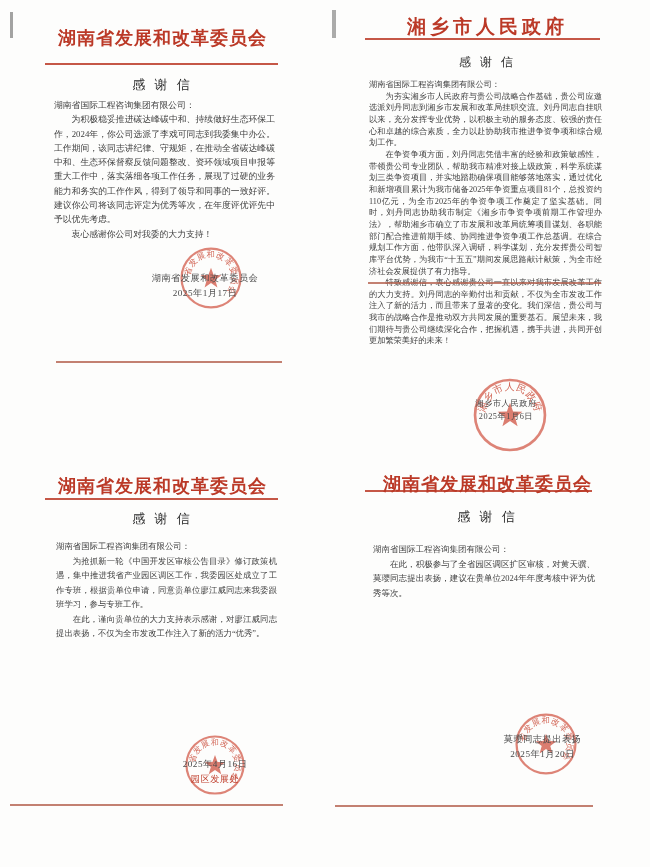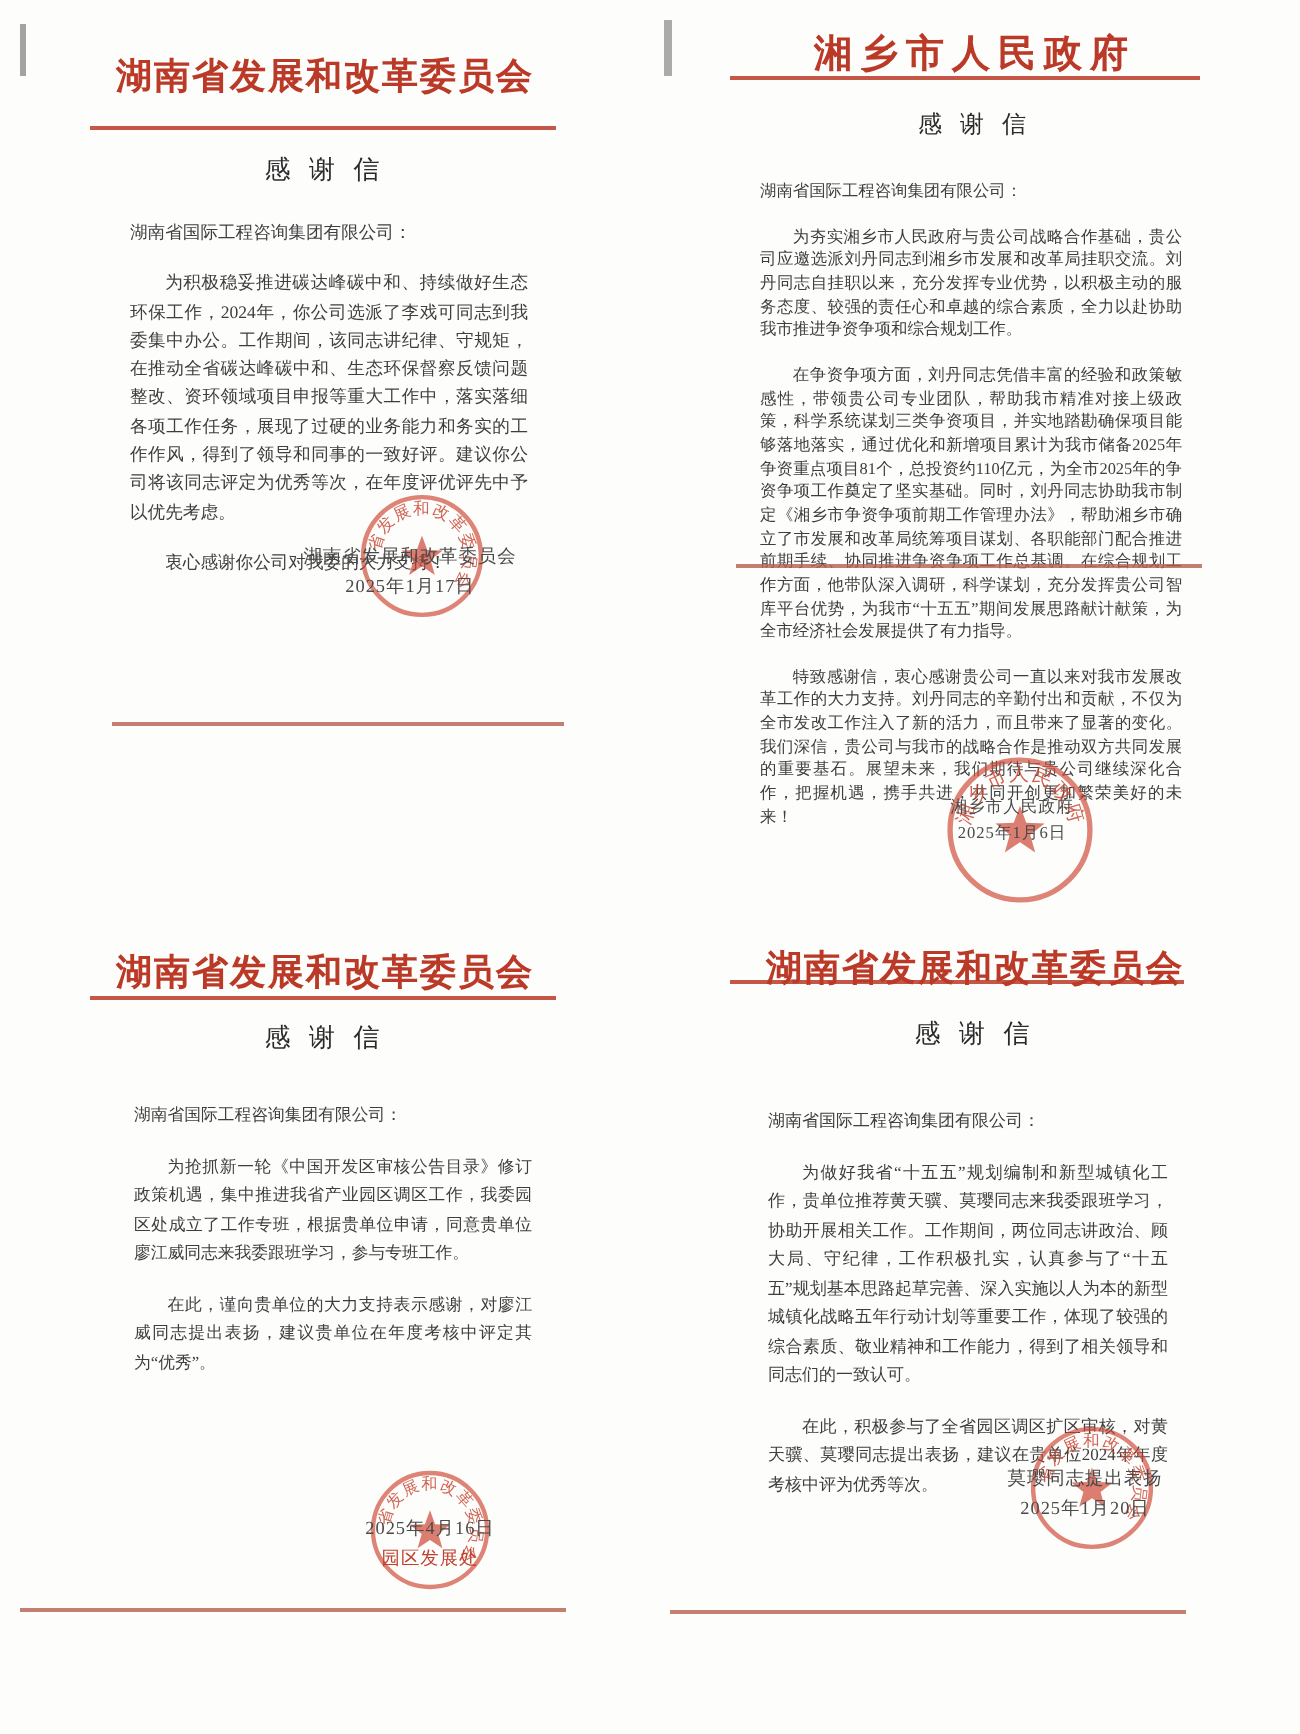--- a/index.html
+++ b/index.html
@@ -5,21 +5,21 @@
   html,body{margin:0;padding:0;background:#f4f4f2;}
   .canvas{position:relative;width:650px;height:867px;margin:0 auto;background:#0f766e;overflow:hidden;
           font-family:"Liberation Serif","DejaVu Serif",serif;}
   .letter{position:absolute;background:#fdfdfc;}
   .org{position:absolute;left:0;width:100%;margin:0;text-align:center;
        font-size:18px;font-weight:bold;color:#bb3927;letter-spacing:1px;white-space:nowrap;}
   .rule{position:absolute;height:2px;background:#bb3927;opacity:.85;}
   .ltitle{position:absolute;left:0;width:100%;margin:0;text-align:center;
           font-size:13px;font-weight:normal;color:#2a2a2a;letter-spacing:3px;}
   .bodytext{position:absolute;color:#3e3e3e;text-align:justify;}
-  .bodytext p{margin:11px;}
+  .bodytext p{margin:0;}
   .bodytext p.para{text-indent:2em;}
   .sign{position:absolute;text-align:center;color:#4a4a4a;font-size:9.2px;line-height:14.5px;letter-spacing:.5px;z-index:3;}
   .sign .red{color:#c0402e;}
   .seal{position:absolute;z-index:2;opacity:.82;}
   .sealring{fill:none;stroke:#cd4532;stroke-width:3.5;opacity:.8;}
   .sealtext{fill:#c84330;letter-spacing:1px;}
   .sealstar{fill:#cd4532;opacity:.85;}
   .redline{position:absolute;height:2px;background:#b4604d;opacity:.8;}
   .artifact{position:absolute;background:#5a5a58;}
 </style>
@@ -77,21 +77,21 @@
     </div>
   </section>
 
   <section class="letter" style="left:0;top:466px;width:325px;height:401px">
     <h1 class="org" style="top:8px">湖南省发展和改革委员会</h1>
     <div class="rule" style="top:32px;left:45px;width:233px"></div>
     <h2 class="ltitle" style="top:44px">感 谢 信</h2>
     <div class="bodytext" style="top:74px;left:56px;width:221px;font-size:8.4px;line-height:14.5px">
       <p class="salut">湖南省国际工程咨询集团有限公司：</p>
       <p class="para">为抢抓新一轮《中国开发区审核公告目录》修订政策机遇，集中推进我省产业园区调区工作，我委园区处成立了工作专班，根据贵单位申请，同意贵单位廖江威同志来我委跟班学习，参与专班工作。</p>
-      <p class="para">在此，谨向贵单位的大力支持表示感谢，对廖江威同志提出表扬，建议贵单位在年度考核中评定其为“优秀”。</p>
+      <p class="para">在此，谨向贵单位的大力支持表示感谢，对廖江威同志提出表扬，不仅为全市发改工作注入了新的活力“优秀”。</p>
     </div>
     <svg class="seal" style="left:184px;top:268px;width:62px;height:62px" viewBox="0 0 100 100">
       <defs>
           <path id="arc2" d="M50,50 m-33,0 a33,33 0 1,1 66,0 a33,33 0 1,1 -66,0" fill="none"></path>
         </defs>
       <circle class="sealring" cx="50" cy="50" r="46"></circle>
       <text class="sealtext" font-size="13"><textPath href="#arc2" startOffset="25%" text-anchor="middle">湖南省发展和改革委员会</textPath></text>
       <path class="sealstar" d="M50,34 L54.1,45.3 L66.2,45.7 L56.7,53.2 L60,64.8 L50,58 L40,64.8 L43.3,53.2 L33.8,45.7 L45.9,45.3 Z"></path>
     </svg>
     <div class="sign" style="left:150px;top:291px;width:130px">
@@ -100,21 +100,20 @@
     </div>
     <div class="redline" style="left:10px;top:338px;width:273px"></div>
   </section>
 
   <section class="letter" style="left:325px;top:466px;width:325px;height:401px">
     <h1 class="org" style="top:6px">湖南省发展和改革委员会</h1>
     <div class="rule" style="top:24px;left:40px;width:227px"></div>
     <h2 class="ltitle" style="top:42px">感 谢 信</h2>
     <div class="bodytext" style="top:76px;left:48px;width:222px;font-size:8.5px;line-height:14.5px">
       <p class="salut">湖南省国际工程咨询集团有限公司：</p>
-      <p class="para">为做好我省“十五五”规划编制和新型城镇化工作，贵单位推荐黄天骥、莫璎同志来我委跟班学习，协助开展相关工作。工作期间，两位同志讲政治、顾大局、守纪律，工作积极扎实，认真参与了“十五五”规划基本思路起草完善、深入实施以人为本的新型城镇化战略五年行动计划等重要工作，体现了较强的综合素质、敬业精神和工作能力，得到了相关领导和同志们的一致认可。</p>
       <p class="para">在此，积极参与了全省园区调区扩区审核，对黄天骥、莫璎同志提出表扬，建议在贵单位2024年年度考核中评为优秀等次。</p>
     </div>
     <svg class="seal" style="left:189px;top:246px;width:64px;height:64px" viewBox="0 0 100 100">
       <defs>
           <path id="arc3" d="M50,50 m-33,0 a33,33 0 1,1 66,0 a33,33 0 1,1 -66,0" fill="none"></path>
         </defs>
       <circle class="sealring" cx="50" cy="50" r="46"></circle>
       <text class="sealtext" font-size="13"><textPath href="#arc3" startOffset="25%" text-anchor="middle">湖南省发展和改革委员会</textPath></text>
       <path class="sealstar" d="M50,34 L54.1,45.3 L66.2,45.7 L56.7,53.2 L60,64.8 L50,58 L40,64.8 L43.3,53.2 L33.8,45.7 L45.9,45.3 Z"></path>
     </svg>

